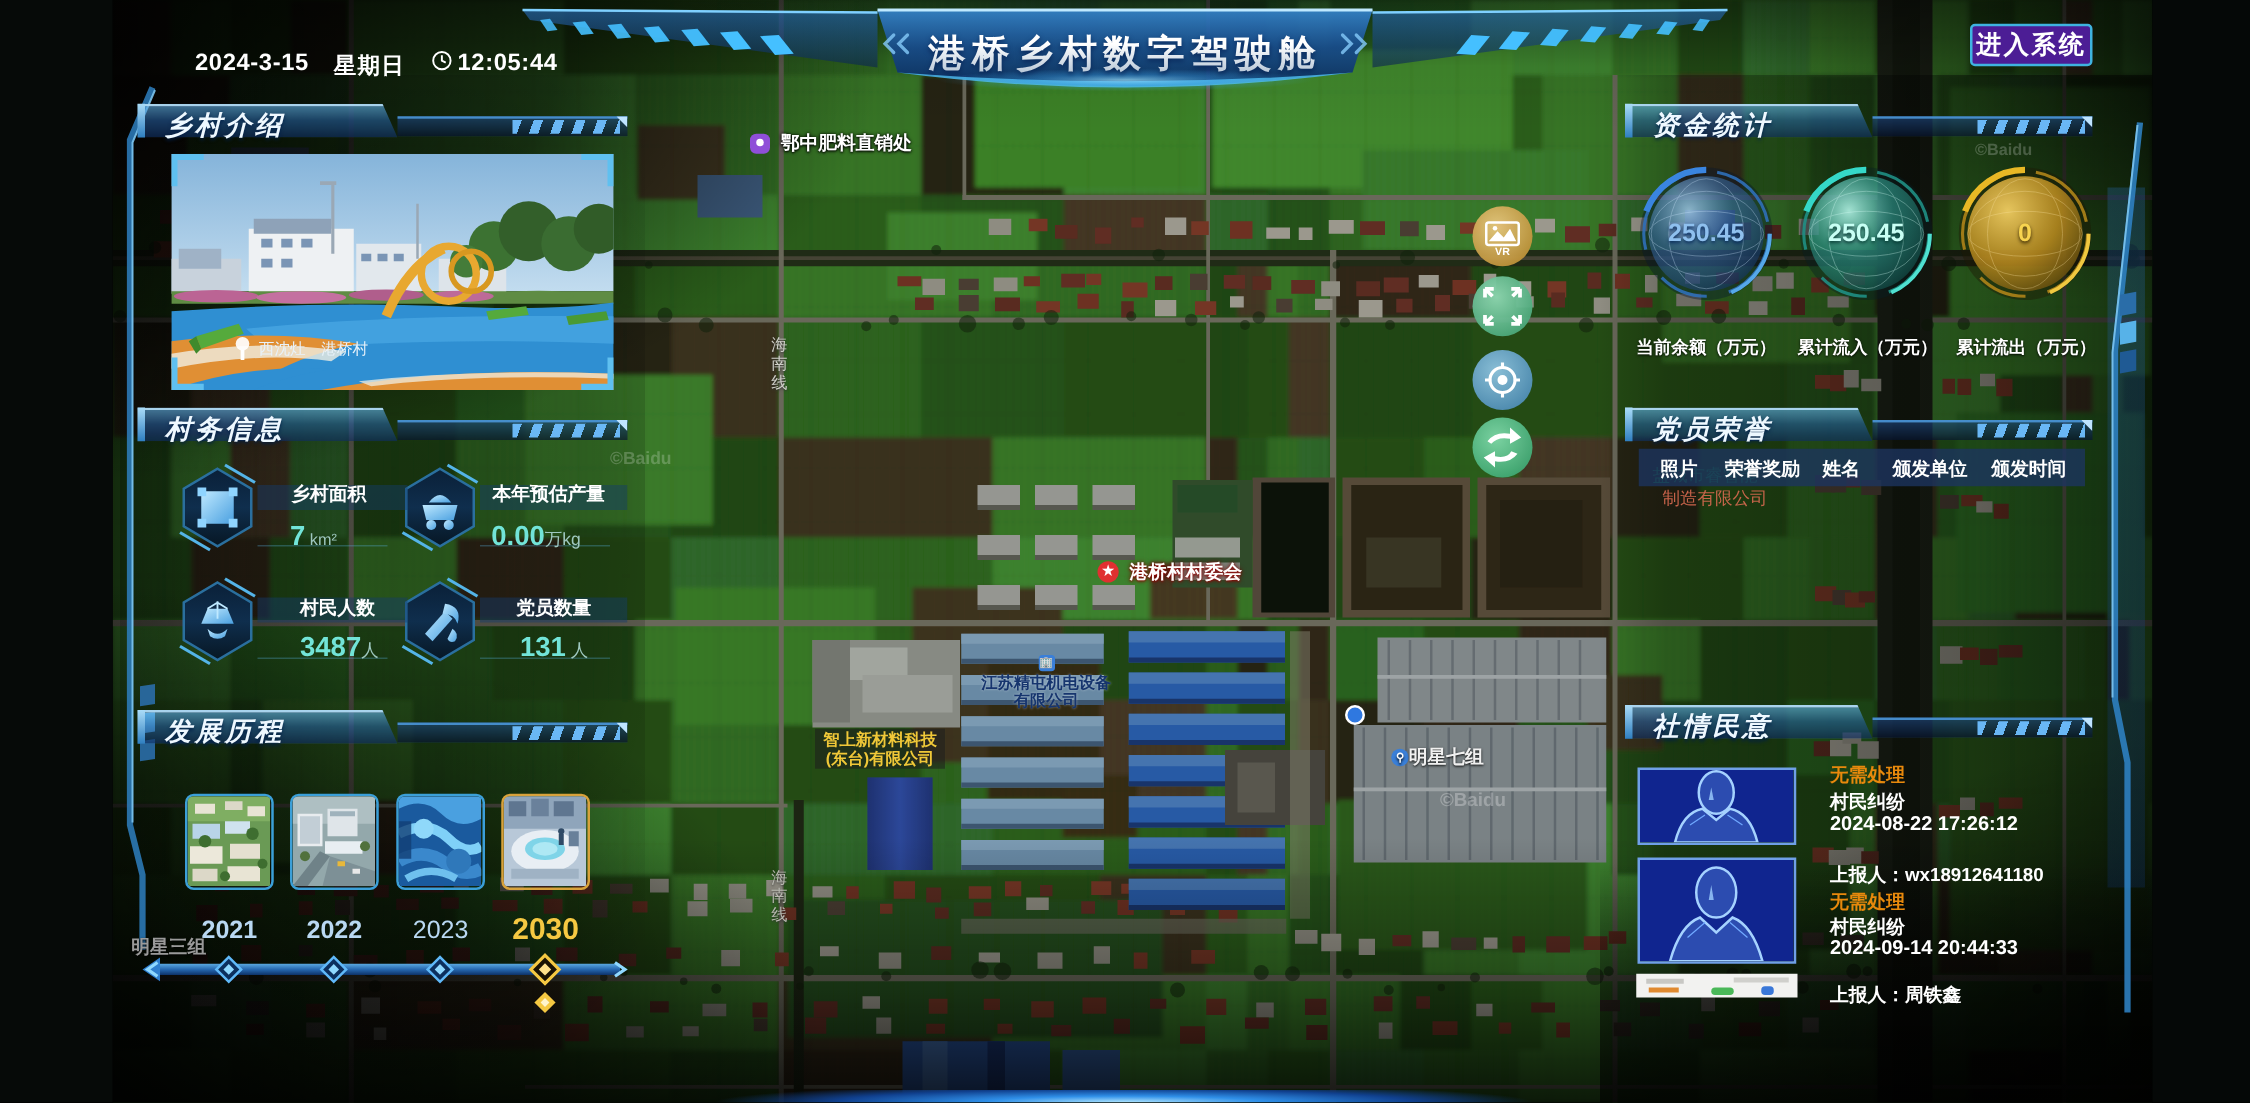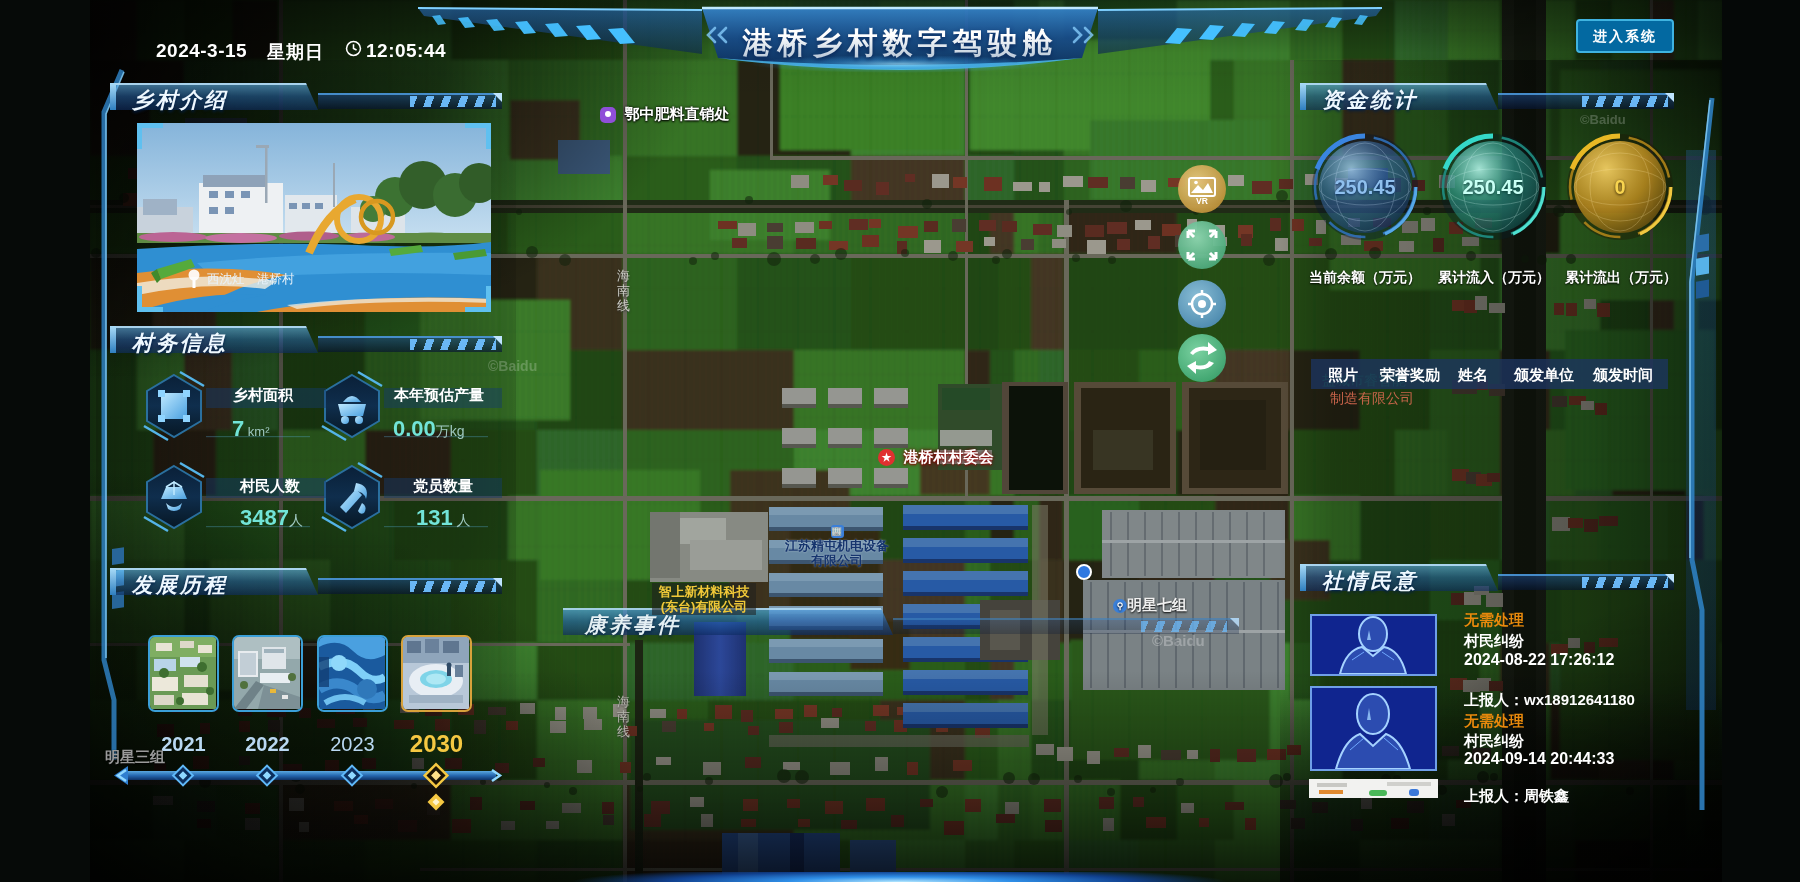--- a/index.html
+++ b/index.html
@@ -1059,22 +1059,22 @@
   filter:drop-shadow(0 2px 2px rgba(5,30,80,0.8));">港桥乡村数字驾驶舱</div>
 
 <div class="abs" style="left:156px;top:40px;font-size:19px;font-weight:bold;color:#ffffff;letter-spacing:0.5px;">2024-3-15</div>
 <div class="abs" style="left:267px;top:40px;font-size:18px;font-weight:bold;color:#ffffff;letter-spacing:1px;">星期日</div>
 <svg class="abs" style="left:345px;top:40px;" width="17" height="17" viewBox="0 0 22 22">
   <circle cx="11" cy="11" r="9" fill="none" stroke="#fff" stroke-width="2"></circle>
   <path d="M11 5.5 L11 11 L15 13" stroke="#fff" stroke-width="2" fill="none"></path>
 </svg>
 <div class="abs" style="left:366px;top:40px;font-size:19px;font-weight:bold;color:#ffffff;letter-spacing:0.5px;">12:05:44</div>
 
-<div class="abs" style="left:1576px;top:19px;width:94px;height:30px;background:#0369a1;
-  border:2px solid #3fb3e0;border-radius:4px;color:#fff;font-size:14px;font-weight:bold;
+<div class="abs" style="left:1576px;top:19px;width:94px;height:30px;background:#4c1d95;
+  border:2px solid #3fb3e0;border-radius:4px;color:#fff;font-size:20px;font-weight:bold;
   text-align:center;line-height:30px;letter-spacing:2px;">进入系统</div>
 
 <div class="hdr" style="left:110px;top:83px;width:392px;">
   <div class="g" style="width:208px;"></div>
       <div class="n"></div>
   <div class="t" style="left:208px;width:184px;"></div>
   <div class="sl" style="left:300px;"></div>
       <div class="tri" style="right:0;"></div>
   <div class="tx">乡村介绍</div>
 </div>
@@ -1405,20 +1405,28 @@
     <path d="M 51 0 A 51 51 0 0 1 20 47" stroke="#f0c840" stroke-width="3" fill="none"></path>
   </g>
 </svg>
 <div class="abs" style="left:1319px;top:176px;width:92px;text-align:center;font-size:20px;font-weight:bold;color:#8fc0ee;text-shadow:0 1px 3px #05285a;">250.45</div>
 <div class="abs" style="left:1447px;top:176px;width:92px;text-align:center;font-size:20px;font-weight:bold;color:#c8fff4;text-shadow:0 1px 3px #053a32;">250.45</div>
 <div class="abs" style="left:1574px;top:176px;width:92px;text-align:center;font-size:20px;font-weight:bold;color:#f8d44f;text-shadow:0 1px 3px #3a2a02;">0</div>
 <div class="abs" style="left:1295px;top:269px;width:140px;text-align:center;font-size:14px;font-weight:bold;color:#fff;text-shadow:0 1px 2px #000;white-space:nowrap;">当前余额（万元）</div>
 <div class="abs" style="left:1424px;top:269px;width:140px;text-align:center;font-size:14px;font-weight:bold;color:#fff;text-shadow:0 1px 2px #000;white-space:nowrap;">累计流入（万元）</div>
 <div class="abs" style="left:1551px;top:269px;width:140px;text-align:center;font-size:14px;font-weight:bold;color:#fff;text-shadow:0 1px 2px #000;white-space:nowrap;">累计流出（万元）</div>
 
+<div class="hdr" style="left:1300px;top:326px;width:374px;">
+  <div class="g" style="width:198px;"></div>
+      <div class="n"></div>
+  <div class="t" style="left:198px;width:176px;"></div>
+  <div class="sl" style="left:282px;"></div>
+      <div class="tri" style="right:0;"></div>
+  <div class="tx">党员荣誉</div>
+</div>
 
 <div class="abs" style="left:1322px;top:372px;font-size:14px;color:#15803d;opacity:0.85;">盐城市睿智能</div>
 <div class="abs" style="left:1330px;top:390px;font-size:14px;color:#d86a50;opacity:0.9;">制造有限公司</div>
 
 <div class="abs" style="left:1311px;top:359px;width:357px;height:30px;background:rgba(28,52,96,0.78);"></div>
 <div class="abs" style="left:1328px;top:366px;font-size:15px;color:#fff;font-weight:bold;">照片</div>
 <div class="abs" style="left:1380px;top:366px;font-size:15px;color:#fff;font-weight:bold;">荣誉奖励</div>
 <div class="abs" style="left:1458px;top:366px;font-size:15px;color:#fff;font-weight:bold;">姓名</div>
 <div class="abs" style="left:1514px;top:366px;font-size:15px;color:#fff;font-weight:bold;">颁发单位</div>
 <div class="abs" style="left:1593px;top:366px;font-size:15px;color:#fff;font-weight:bold;">颁发时间</div>
@@ -1463,27 +1471,20 @@
 
 <div class="abs" style="left:1464px;top:611px;font-size:15px;font-weight:bold;color:#e8890c;">无需处理</div>
 <div class="abs" style="left:1464px;top:632px;font-size:15px;font-weight:bold;color:#fff;">村民纠纷</div>
 <div class="abs" style="left:1464px;top:651px;font-size:16px;font-weight:bold;color:#fff;">2024-08-22 17:26:12</div>
 <div class="abs" style="left:1464px;top:691px;font-size:15px;font-weight:bold;color:#fff;">上报人：wx18912641180</div>
 <div class="abs" style="left:1464px;top:712px;font-size:15px;font-weight:bold;color:#e8890c;">无需处理</div>
 <div class="abs" style="left:1464px;top:732px;font-size:15px;font-weight:bold;color:#fff;">村民纠纷</div>
 <div class="abs" style="left:1464px;top:750px;font-size:16px;font-weight:bold;color:#fff;">2024-09-14 20:44:33</div>
 <div class="abs" style="left:1464px;top:787px;font-size:15px;font-weight:bold;color:#fff;">上报人：周铁鑫</div>
 
-<div class="hdr" style="left:563px;top:608px;width:676px;opacity:0.95;">
-  <div class="g" style="width:330px;background:linear-gradient(180deg,rgba(80,160,225,.72) 0%,rgba(35,95,170,.68) 45%,rgba(14,45,100,.7) 100%);"></div>
-  <div class="t" style="left:330px;width:346px;background:linear-gradient(180deg,rgba(30,75,140,.28),rgba(8,25,55,.3));border-top:2px solid rgba(80,160,230,.5);"></div>
-  <div class="sl" style="left:578px;opacity:.8;"></div>
-      <div class="tri" style="right:0;opacity:.85;"></div>
-  <div class="tx">康养事件</div>
-</div>
 
 <svg class="abs" style="left:1176px;top:164px;" width="52" height="242" viewBox="0 0 52 242">
   <defs>
     <radialGradient id="btn1" cx="0.4" cy="0.35" r="0.8">
       <stop offset="0" stop-color="#e8c87f"></stop>
           <stop offset="1" stop-color="#b5872c"></stop>
     </radialGradient>
     <radialGradient id="btn2" cx="0.4" cy="0.35" r="0.8">
       <stop offset="0" stop-color="#8fd8b2"></stop>
           <stop offset="1" stop-color="#3f9f70"></stop>

